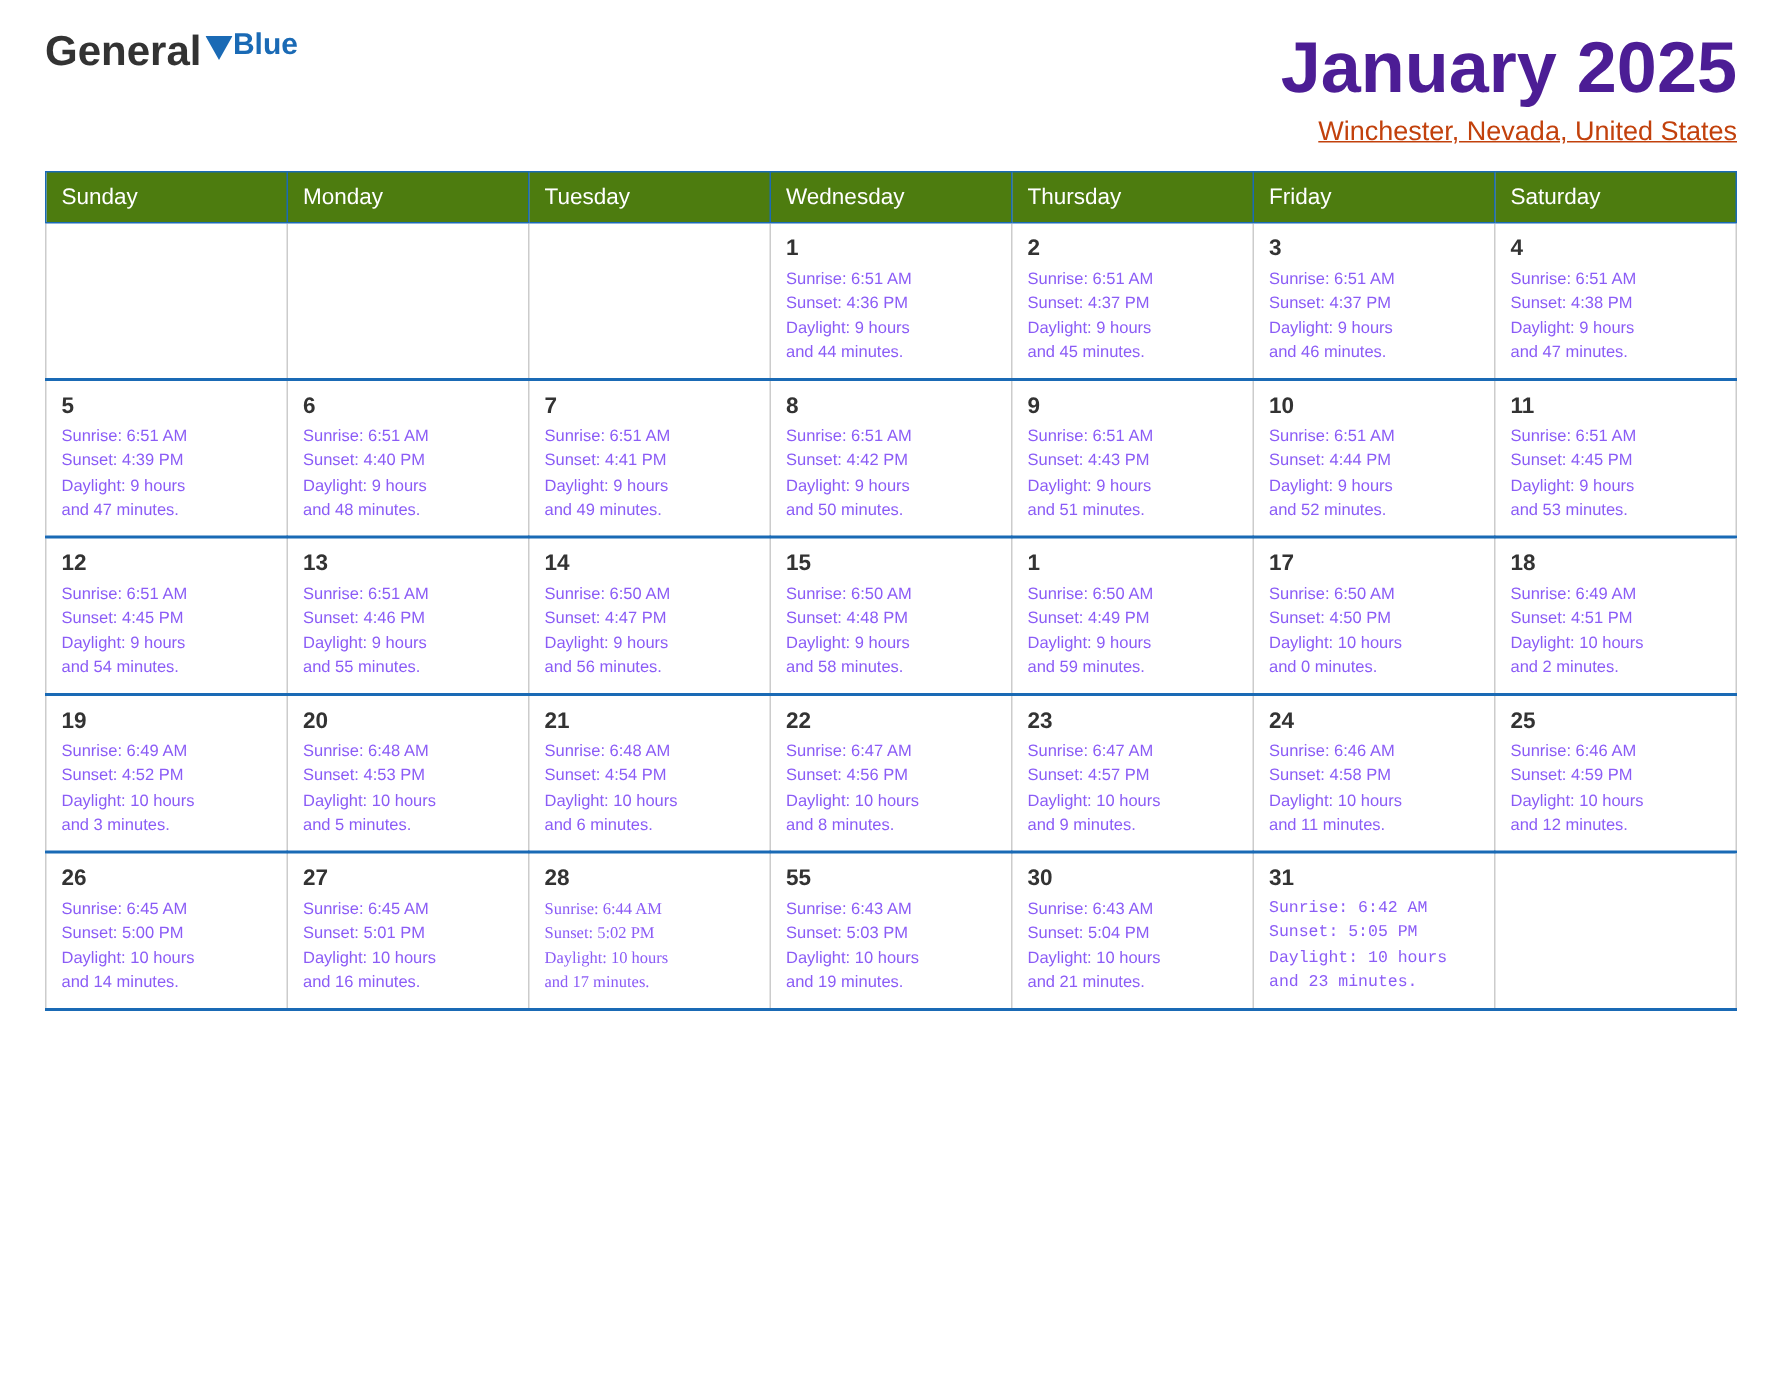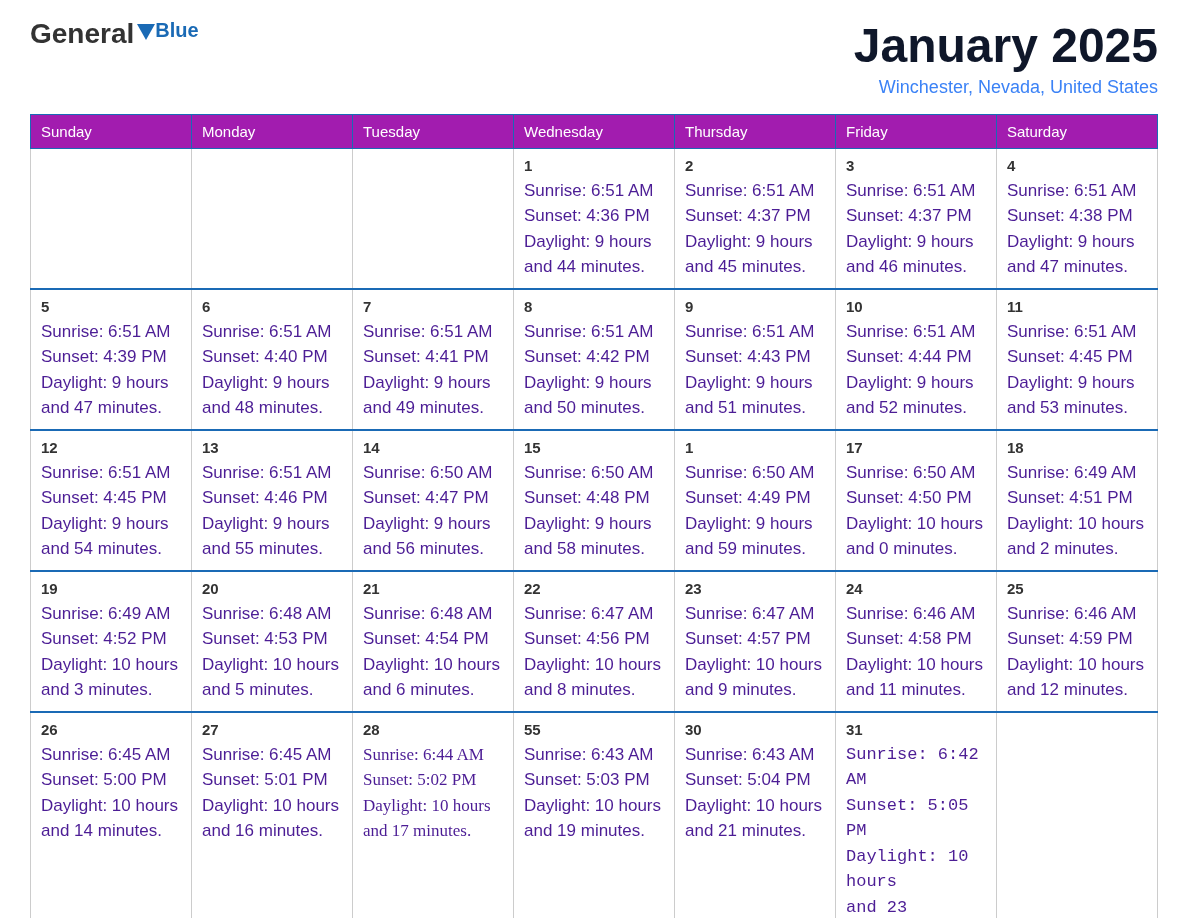--- a/index.html
+++ b/index.html
@@ -28,35 +28,36 @@
       font-weight: bold;
       color: #1a6ab5;
       line-height: 1;
     }
     .title-section {
       text-align: right;
     }
     .calendar-title {
       font-size: 48px;
       font-weight: bold;
-      color: #0f172a;
+      color: #4c1d95;
       line-height: 1.1;
       margin-left: 16px;
     }
     .calendar-subtitle {
       font-size: 18px;
-      color: #3b82f6;
+      color: #c2410c;
       margin-top: 4px;
+      text-decoration: underline;
     }
     .calendar {
       width: 100%;
       border-collapse: collapse;
     }
     .calendar thead tr {
-      background-color: #a21caf;
+      background-color: #4d7c0f;
     }
     .calendar thead th {
       color: #fff;
       font-size: 15px;
       font-weight: normal;
       text-align: left;
       padding: 8px 10px;
       border: 1px solid #1a6ab5;
     }
     .calendar tbody tr {
@@ -69,22 +70,22 @@
       width: 14.28%;
       min-height: 90px;
     }
     .day-number {
       font-size: 15px;
       font-weight: bold;
       color: #333;
       margin-bottom: 4px;
     }
     .day-info {
-      font-size: 17px;
-      color: #4c1d95;
+      font-size: 11px;
+      color: #8b5cf6;
       line-height: 1.5;
     }
     .empty-cell {
       background: #fff;
     }
     .logo-wrapper {
       display: flex;
       flex-direction: row;
       align-items: flex-start;
     }

